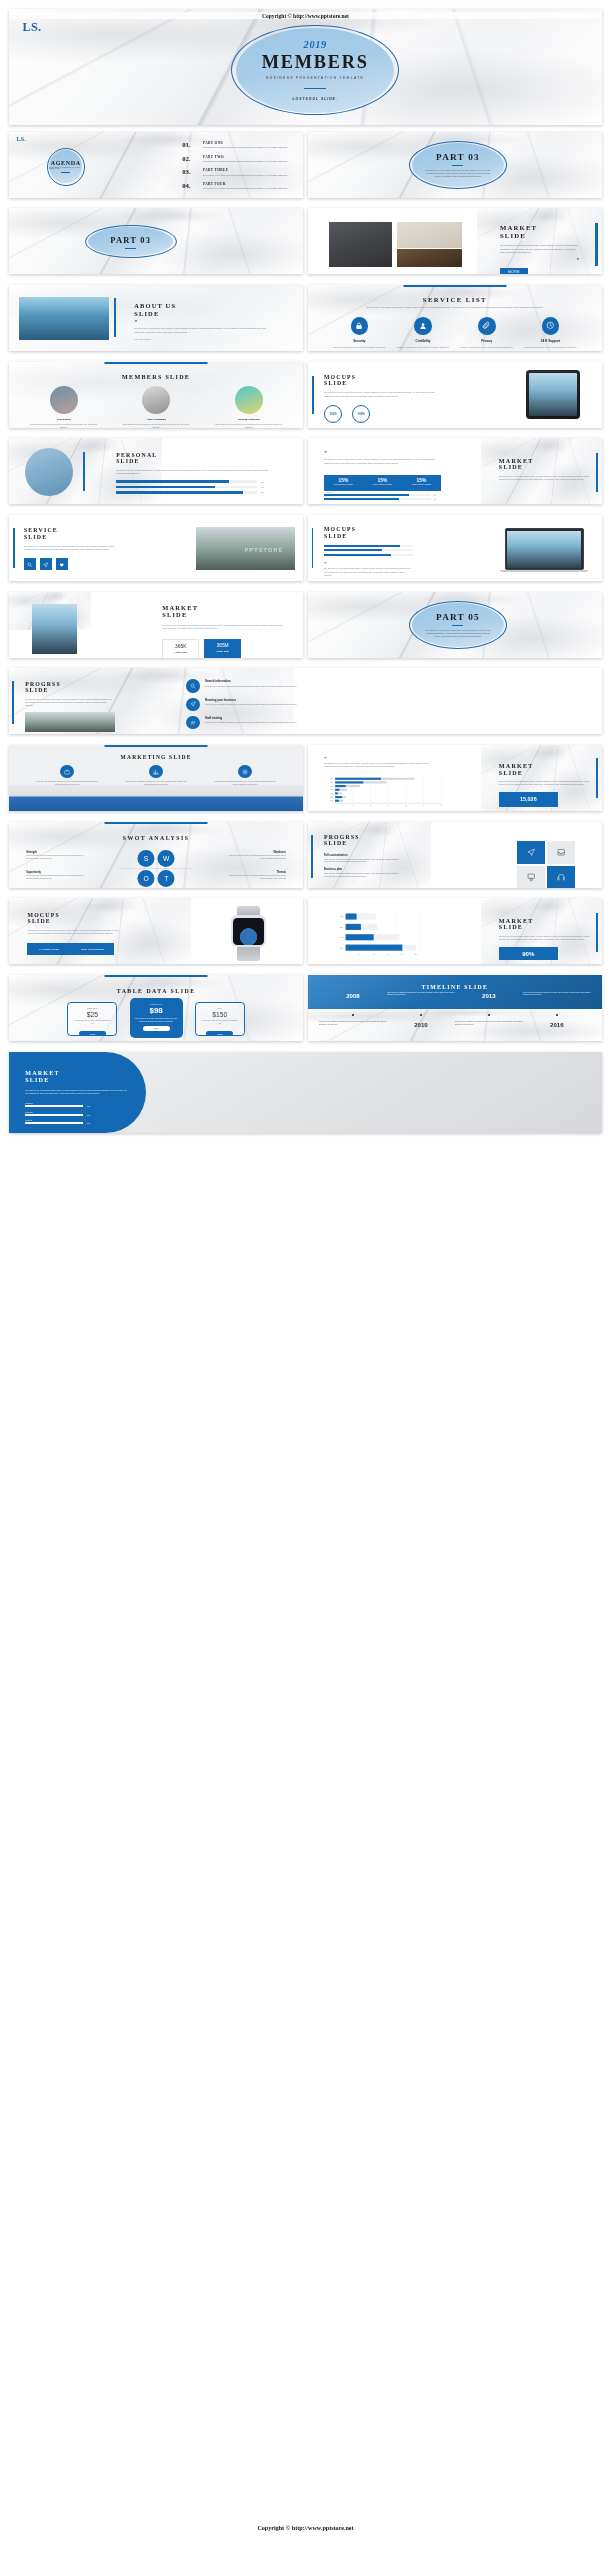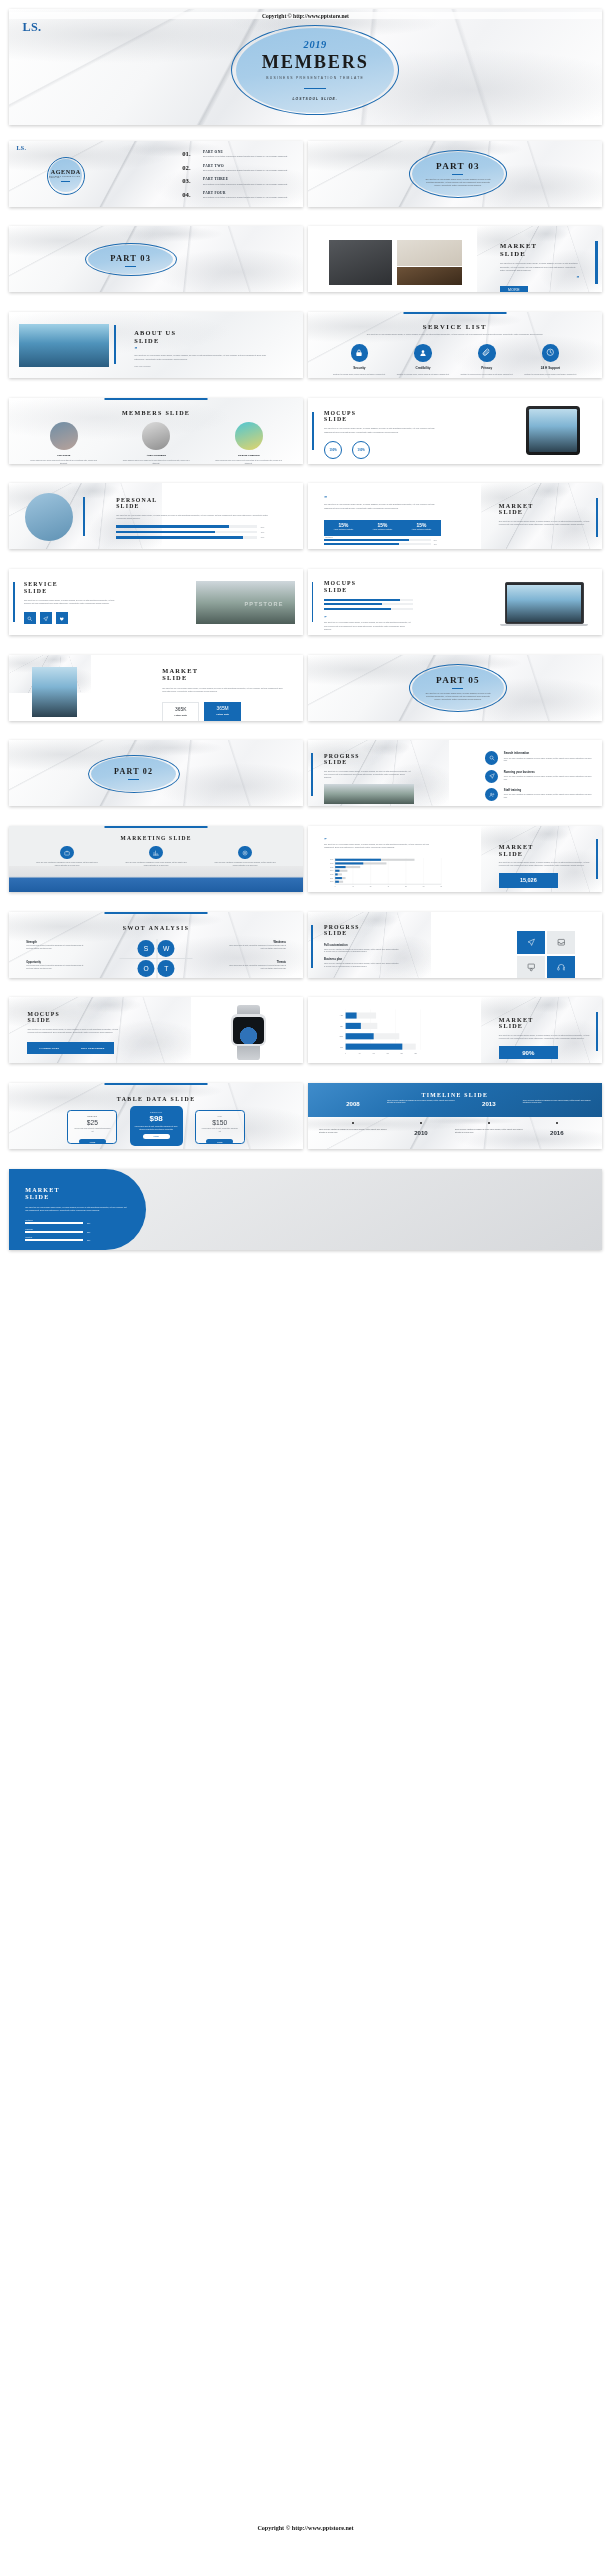--- a/index.html
+++ b/index.html
@@ -8,21 +8,21 @@
     width: 611px; height: 2576px;
     font-family: "Liberation Sans", sans-serif;
     position: relative; overflow: hidden;
   }
   .page { width: 611px; height: 2576px; position: relative; background: #fff; padding: 8.5px 9.2px; }
 
   
   .slide {
     position: relative; background: #fff; overflow: hidden;
     box-shadow: 0 1.2px 3.1px rgba(0,0,0,.22);
-    margin-bottom: 16px;
+    margin-bottom: 7px;
   }
   .row { display: flex; gap: 4.9px; margin-bottom: 3.7px; }
   .row > .slide { flex: 1 1 0; }
 
   
   .marble {
     background:
       radial-gradient(ellipse 60% 40% at 18% 22%, rgba(170,175,182,.30), transparent 62%),
       radial-gradient(ellipse 45% 55% at 78% 70%, rgba(165,170,178,.26), transparent 64%),
       radial-gradient(ellipse 30% 20% at 55% 12%, rgba(150,156,164,.22), transparent 60%),
@@ -458,28 +458,20 @@
       <div class="ring-fill" style="left:104px;top:11.6px;width:92px;height:44px;"></div>
       <div style="position:absolute;left:104px;top:11.6px;width:92px;height:44px;display:flex;flex-direction:column;align-items:center;justify-content:center;">
         <div class="ttl-serif" style="font-size:9.2px;letter-spacing:1.2px;">PART 05</div>
         <div class="accentbar" style="width:11px;height:1.1px;margin-top:3.1px;"></div>
         <div class="body-txt" style="font-size:1.8px;text-align:center;width:67px;margin-top:3.1px;color:#5a6067;">One-sheet fire up your browser golden goose, or prairie dogging, so come up with something buzzworthy, yet new economy but viral engagement. Even dead cats bounce. Competently matrix economically sound channels.</div>
       </div>
     </div>
   </div>
 
   <div class="row">
-    <div class="slide marble" style="height:66px;">
-      <div class="ring-outer" style="left:79px;top:14.7px;width:92px;height:38px;"></div>
-      <div class="ring-fill" style="left:82px;top:16.5px;width:85px;height:34px;"></div>
-      <div style="position:absolute;left:82px;top:16.5px;width:85px;height:34px;display:flex;flex-direction:column;align-items:center;justify-content:center;">
-        <div class="ttl-serif" style="font-size:8px;letter-spacing:1.2px;">PART 02</div>
-        <div class="accentbar" style="width:11px;height:1px;margin-top:3.1px;"></div>
-      </div>
-    </div>
 
     <div class="slide" style="height:66px;background:#fff;">
       <div class="marble" style="position:absolute;left:0;top:0;width:48%;height:100%;"></div>
       <div class="accentbar" style="position:absolute;left:3.1px;top:12.2px;width:1.8px;height:43px;"></div>
       <div style="position:absolute;left:16px;top:12.2px;width:89px;">
         <div class="ttl-serif" style="font-size:5.8px;">PROGRSS</div>
         <div class="ttl-serif" style="font-size:5.8px;margin-top:0.6px;">SLIDE</div>
         <div class="body-txt" style="font-size:1.8px;margin-top:4.9px;">One-sheet fire up your browser golden goose, or prairie dogging, so come up with something buzzworthy, yet new economy but viral engagement. Even dead cats bounce. Competently matrix economically sound channels.</div>
         <div class="ph mount" style="margin-top:4.3px;width:90px;height:20px;"></div>
       </div>

